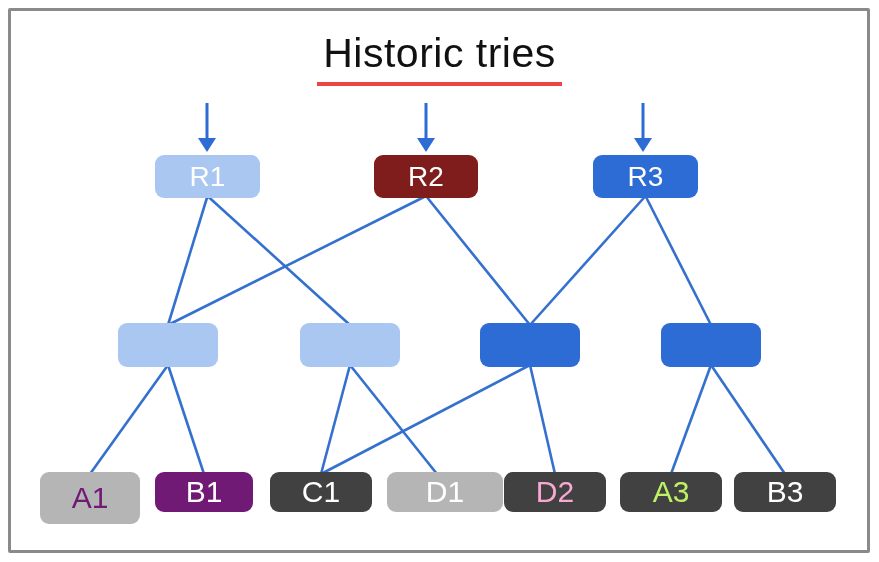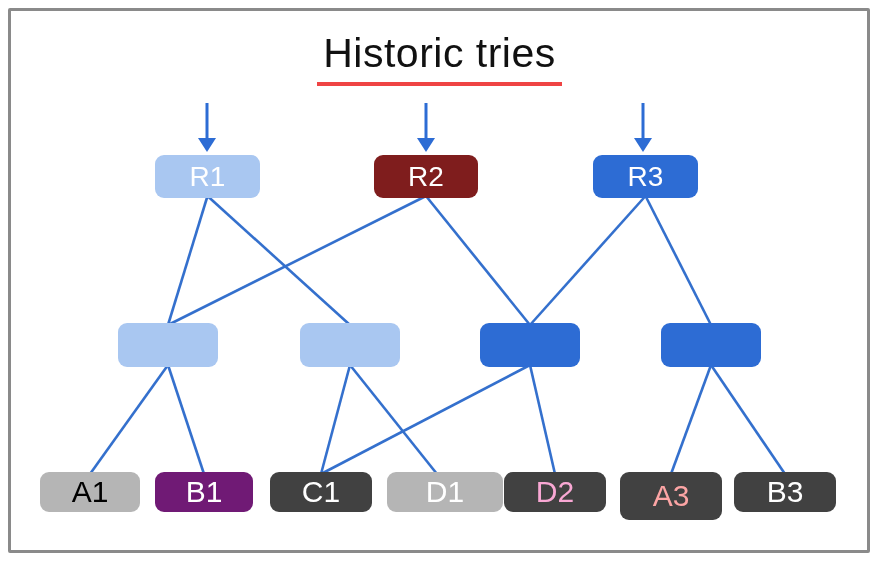--- a/index.html
+++ b/index.html
@@ -100,21 +100,21 @@
       </g>
     </svg>
   <div id="node-layer">
       <div class="node row-top" style="left: 155px; top: 155px; width: 105px; height: 43px; background: rgb(169, 199, 241); color: rgb(255, 255, 255);">R1</div>
       <div class="node row-top" style="left: 374px; top: 155px; width: 104px; height: 43px; background: #7f1d1d; color: rgb(255, 255, 255);">R2</div>
       <div class="node row-top" style="left: 593px; top: 155px; width: 105px; height: 43px; background: rgb(45, 108, 212); color: rgb(255, 255, 255);">R3</div>
       <div class="node row-middle" style="left: 118px; top: 323px; width: 100px; height: 44px; background: rgb(169, 199, 241); color: rgb(255, 255, 255);"></div>
       <div class="node row-middle" style="left: 300px; top: 323px; width: 100px; height: 44px; background: rgb(169, 199, 241); color: rgb(255, 255, 255);"></div>
       <div class="node row-middle" style="left: 480px; top: 323px; width: 100px; height: 44px; background: rgb(45, 108, 212); color: rgb(255, 255, 255);"></div>
       <div class="node row-middle" style="left: 661px; top: 323px; width: 100px; height: 44px; background: rgb(45, 108, 212); color: rgb(255, 255, 255);"></div>
-      <div class="node row-bottom" style="left: 40px; top: 472px; width: 100px; height: 40px; background: rgb(181, 181, 181); color: #000000;">A1</div>
+      <div class="node row-bottom" style="left: 40px; top: 472px; width: 100px; height: 52px; background: rgb(181, 181, 181); color: #701a75;">A1</div>
       <div class="node row-bottom" style="left: 155px; top: 472px; width: 98px; height: 40px; background: #701a75; color: rgb(255, 255, 255);">B1</div>
       <div class="node row-bottom" style="left: 270px; top: 472px; width: 102px; height: 40px; background: rgb(65, 65, 65); color: rgb(255, 255, 255);">C1</div>
       <div class="node row-bottom" style="left: 387px; top: 472px; width: 116px; height: 40px; background: rgb(181, 181, 181); color: rgb(255, 255, 255);">D1</div>
       <div class="node row-bottom" style="left: 504px; top: 472px; width: 102px; height: 40px; background: rgb(65, 65, 65); color: #f9a8d4;">D2</div>
-      <div class="node row-bottom" style="left: 620px; top: 472px; width: 102px; height: 48px; background: rgb(65, 65, 65); color: #fca5a5;">A3</div>
+      <div class="node row-bottom" style="left: 620px; top: 472px; width: 102px; height: 40px; background: rgb(65, 65, 65); color: #bef264;">A3</div>
       <div class="node row-bottom" style="left: 734px; top: 472px; width: 102px; height: 40px; background: rgb(65, 65, 65); color: rgb(255, 255, 255);">B3</div>
     </div>
 </div>
 
 </body></html>

